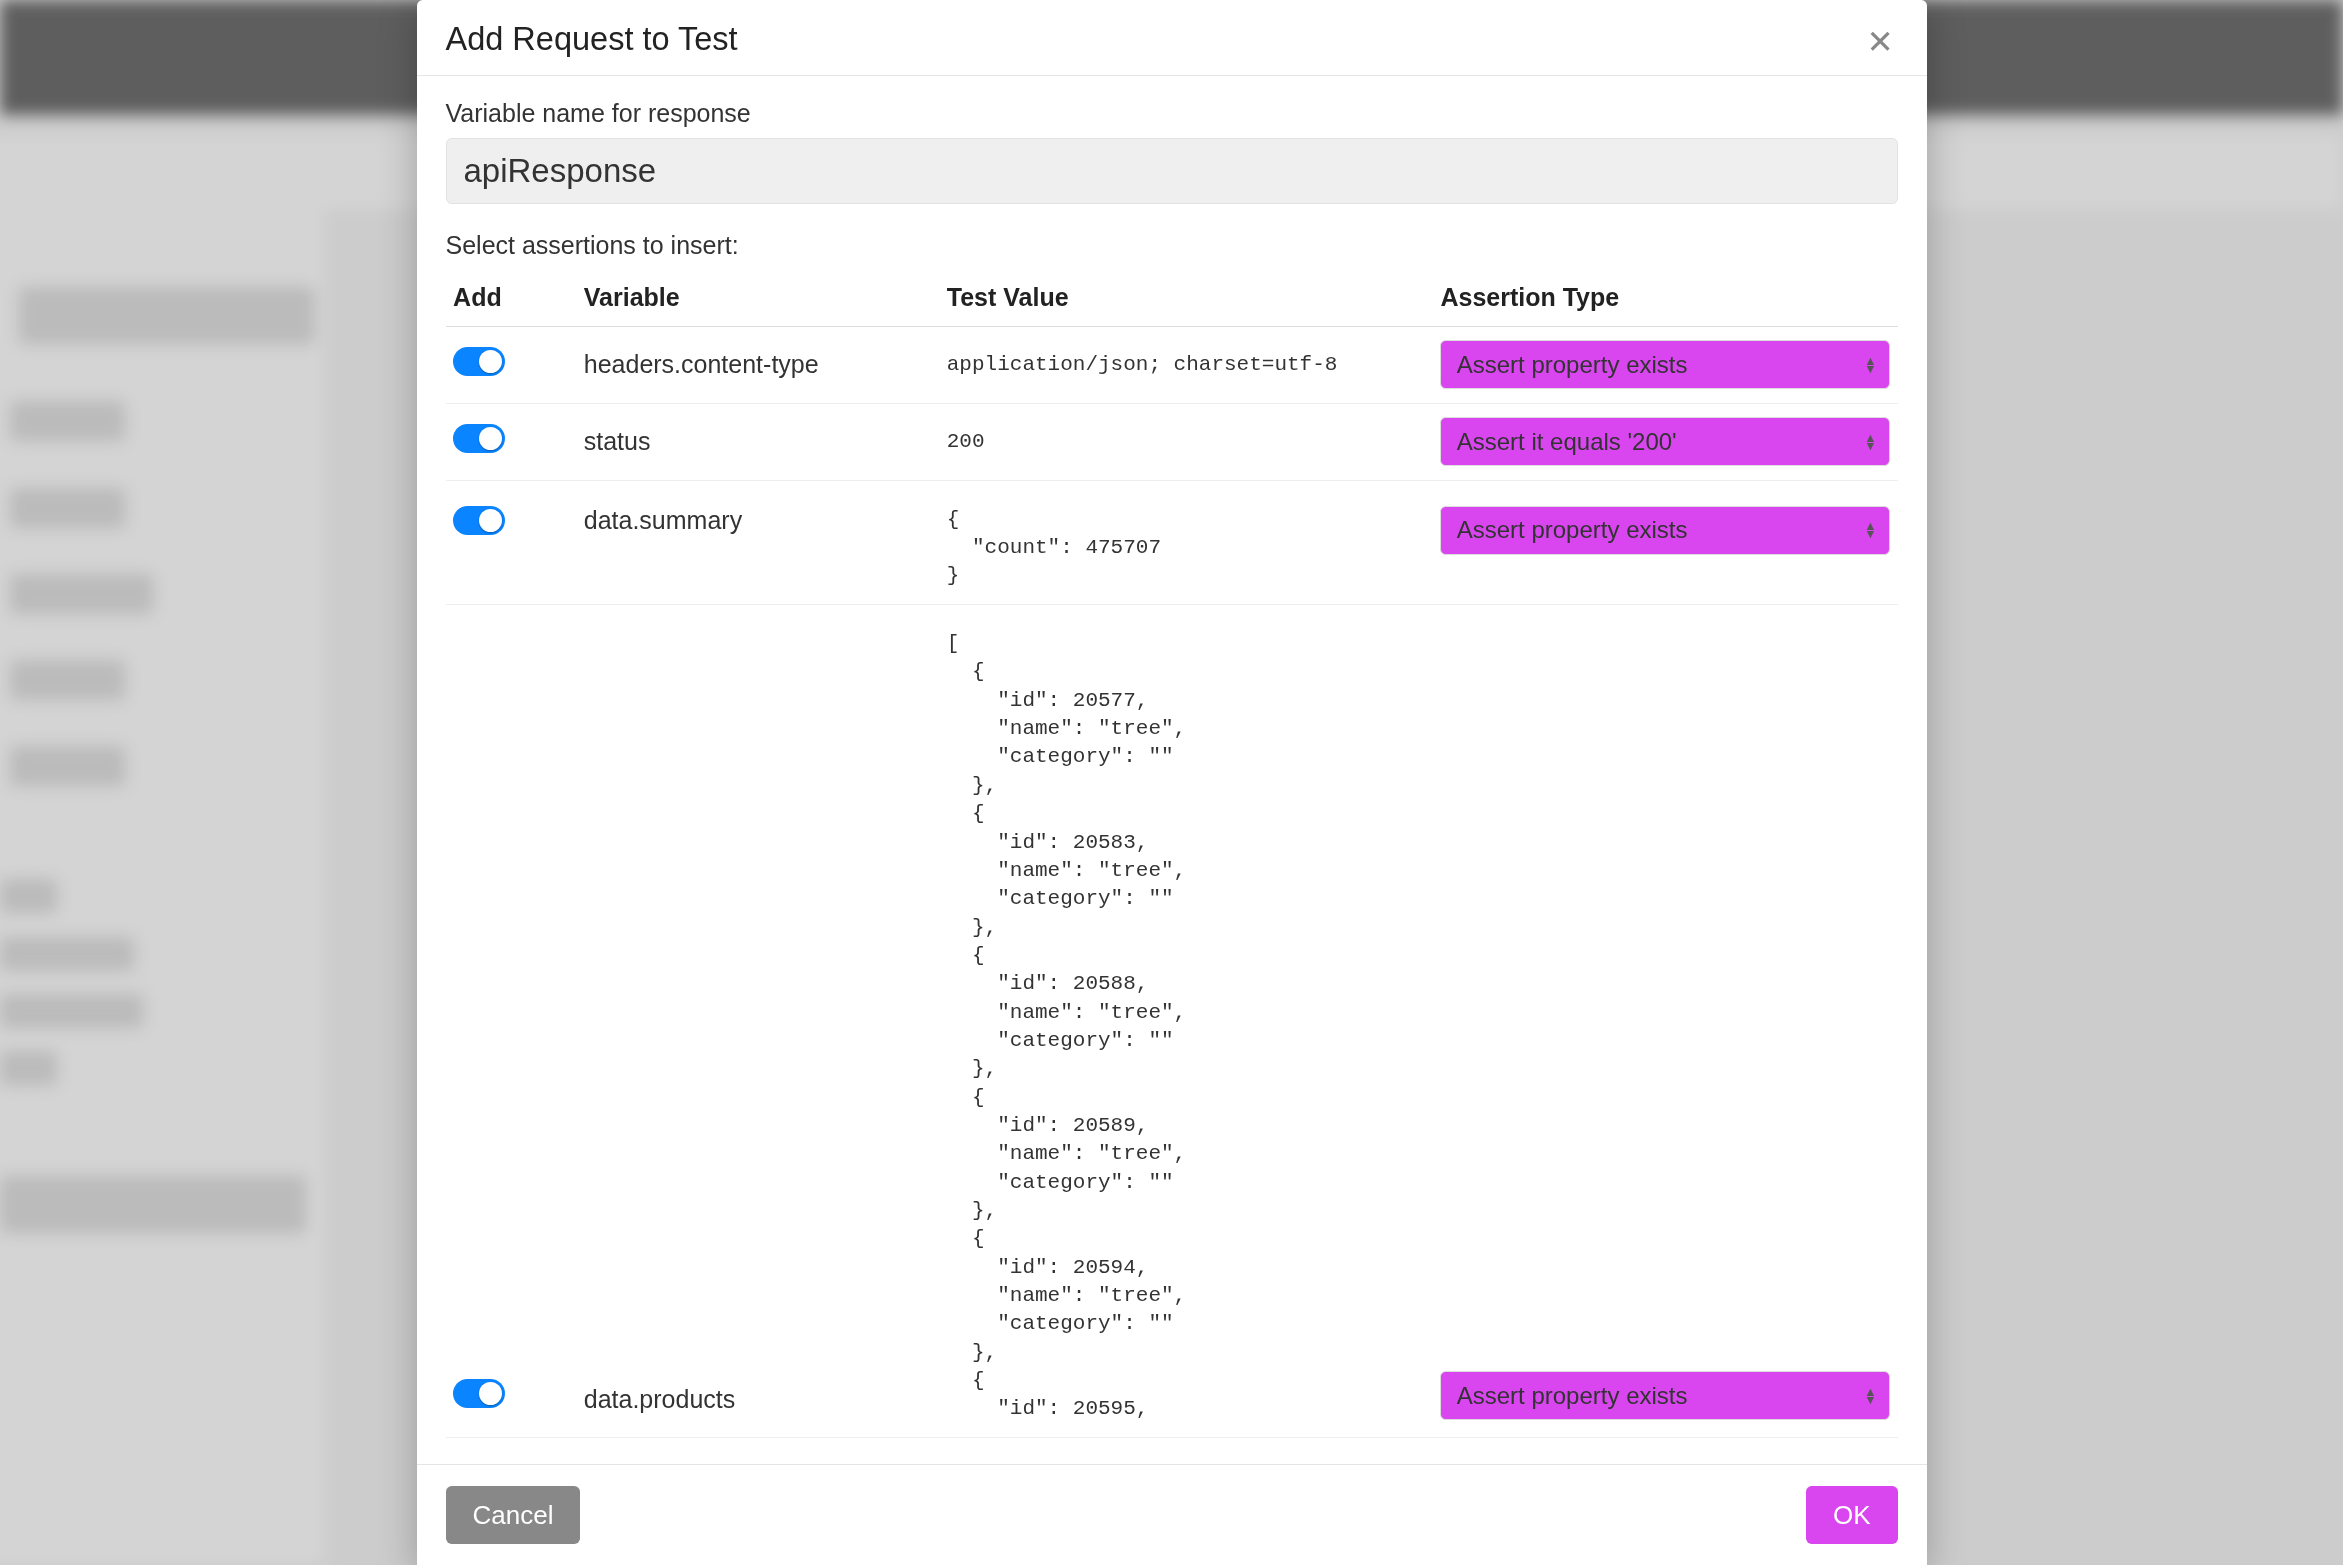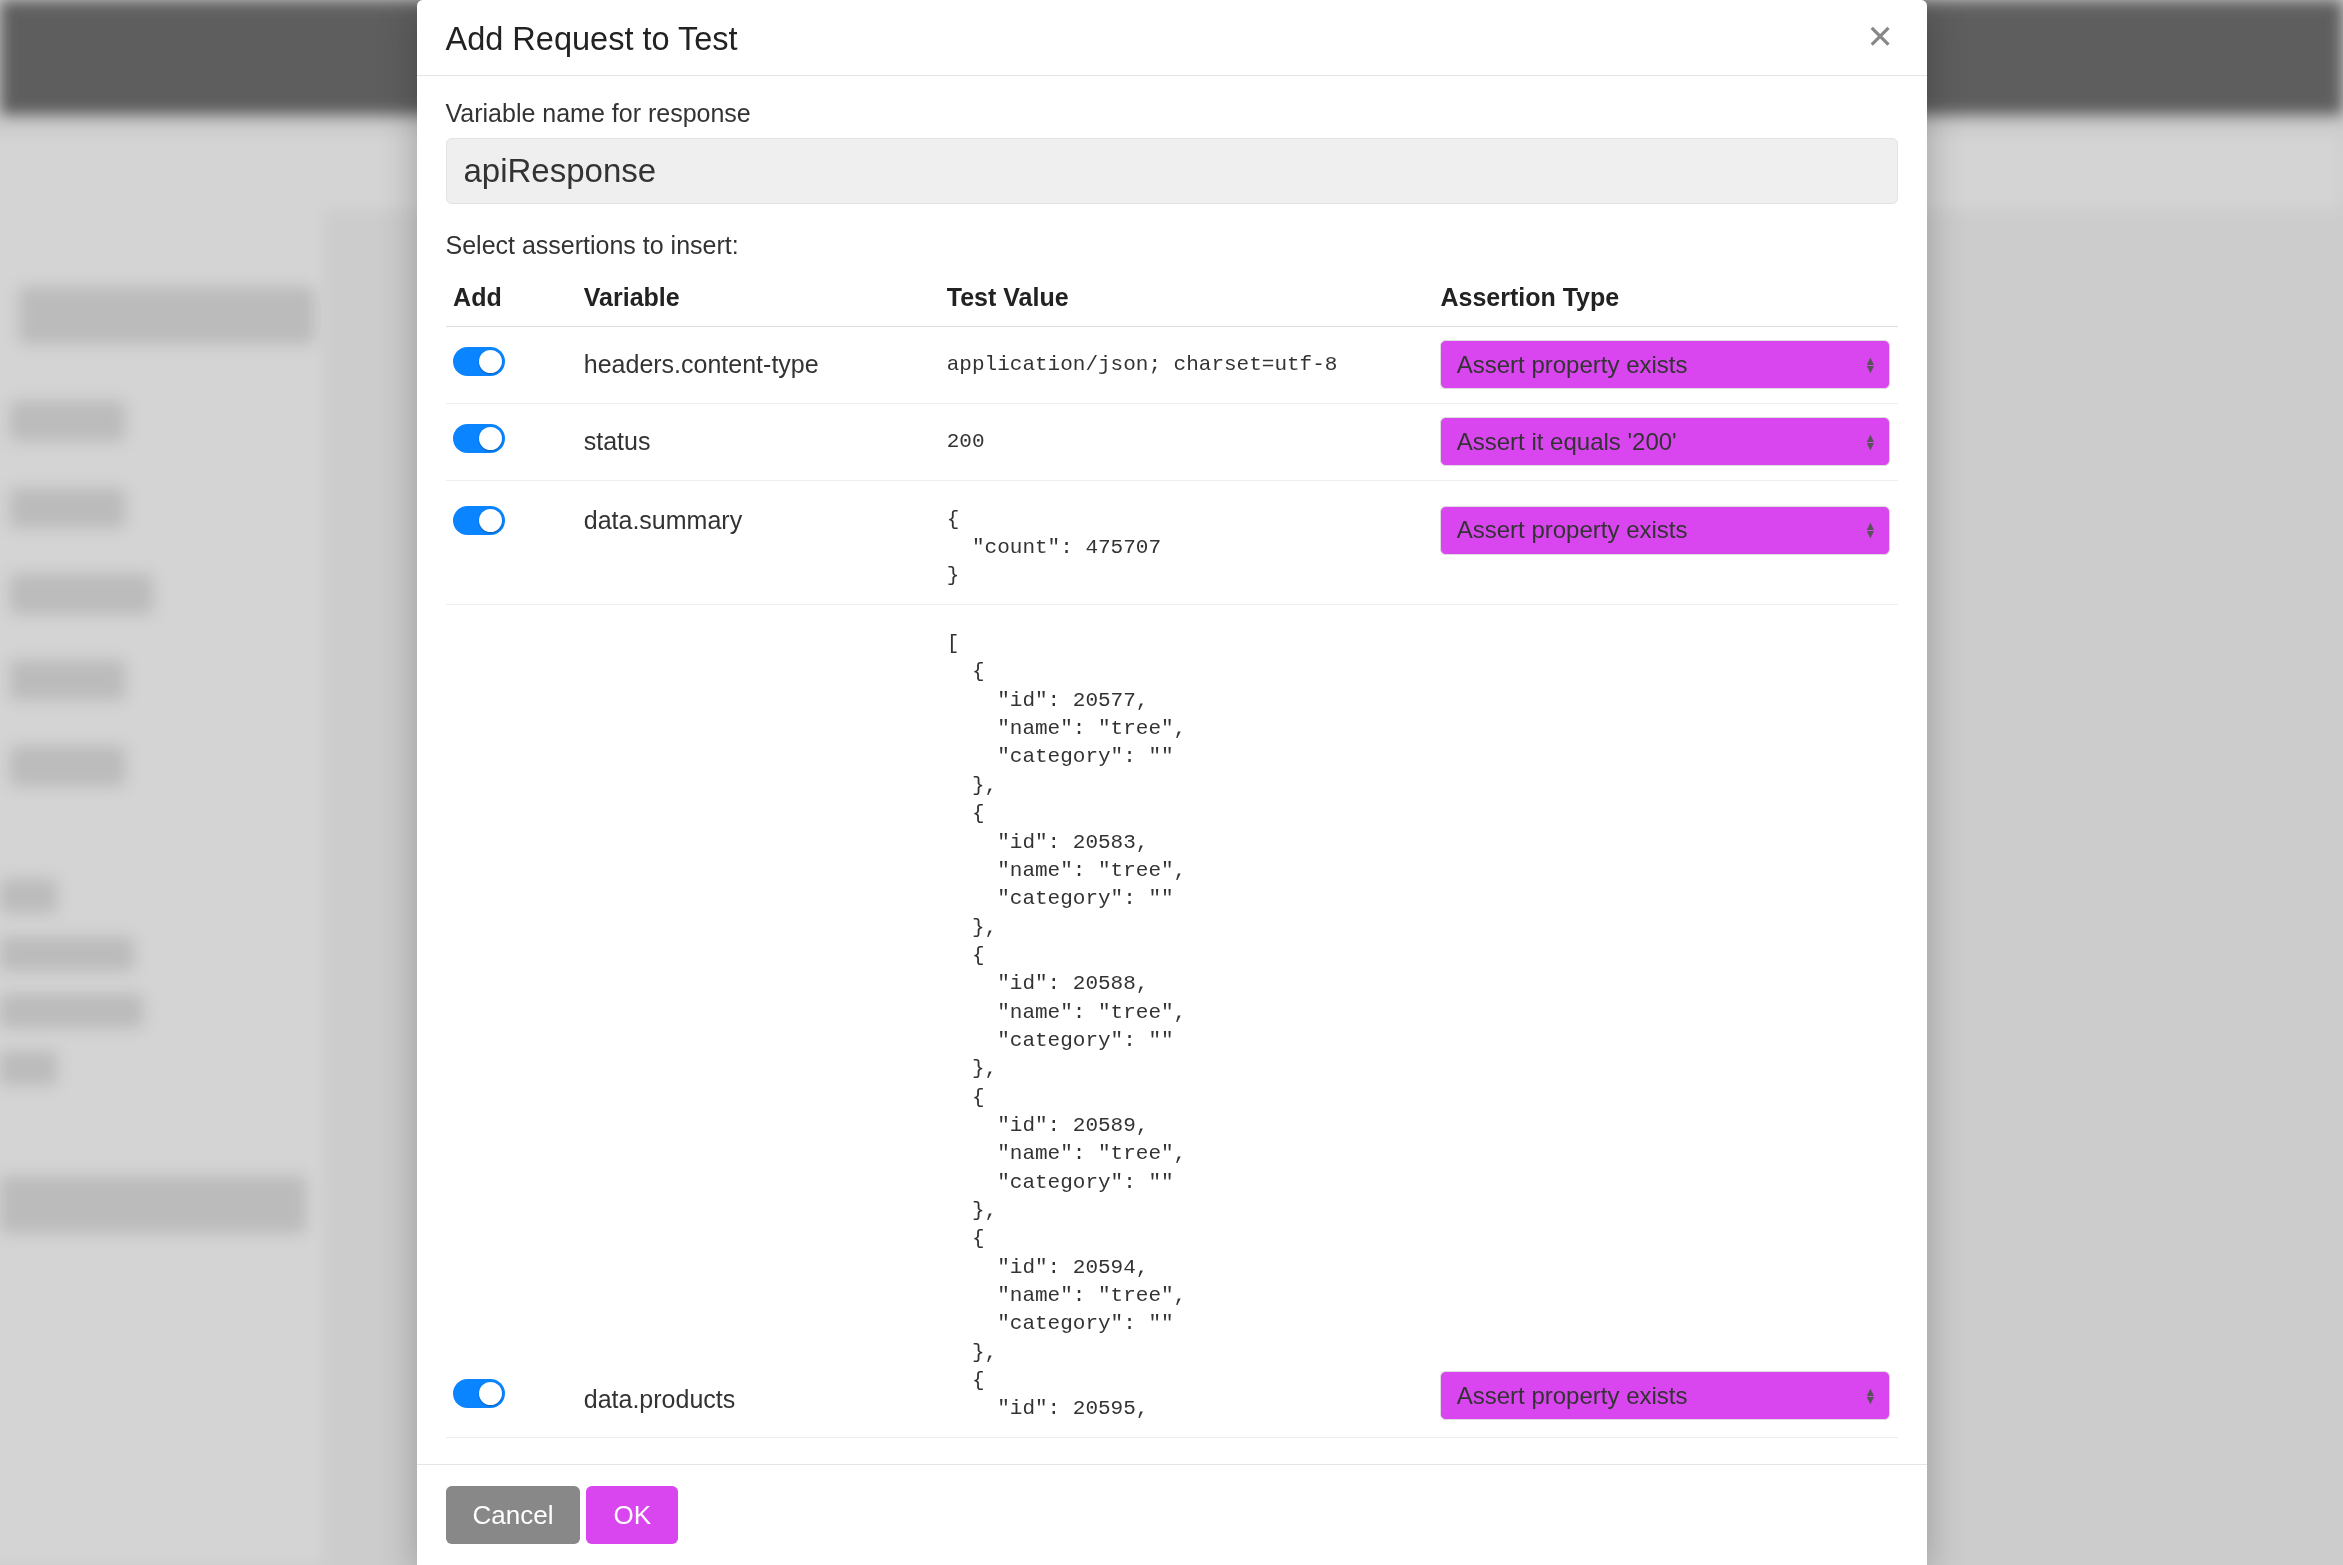--- a/index.html
+++ b/index.html
@@ -34,21 +34,21 @@
     background: #fff;
     border-radius: 5.7px;
     box-shadow: 0 9.6px 38px rgba(0,0,0,0.25);
     display: flex;
     flex-direction: column;
     height: 100%;
   }
 
   .modal-header {
     display: flex;
-    align-items: flex-start;
+    align-items: flex-end;
     justify-content: space-between;
     padding: 21px 29px 17px 29px;
     border-bottom: 1px solid #e5e5e5;
   }
   .modal-title {
     font-size: 32.5px;
     font-weight: 500;
     color: #222;
   }
   .close-btn {
@@ -169,22 +169,22 @@
     display: flex;
     flex-direction: column;
     line-height: 0.65;
     font-size: 12.4px;
     color: #555;
   }
 
   
   .modal-footer {
     display: flex;
-    justify-content: flex-start;
-    gap: 6px;
+    justify-content: space-between;
+    gap: 13px;
     padding: 21px 29px;
     border-top: 1px solid #e5e5e5;
     background: #fff;
   }
   .btn {
     border: none;
     border-radius: 5.7px;
     padding: 13.4px 27px;
     font-size: 26px;
     cursor: pointer;

